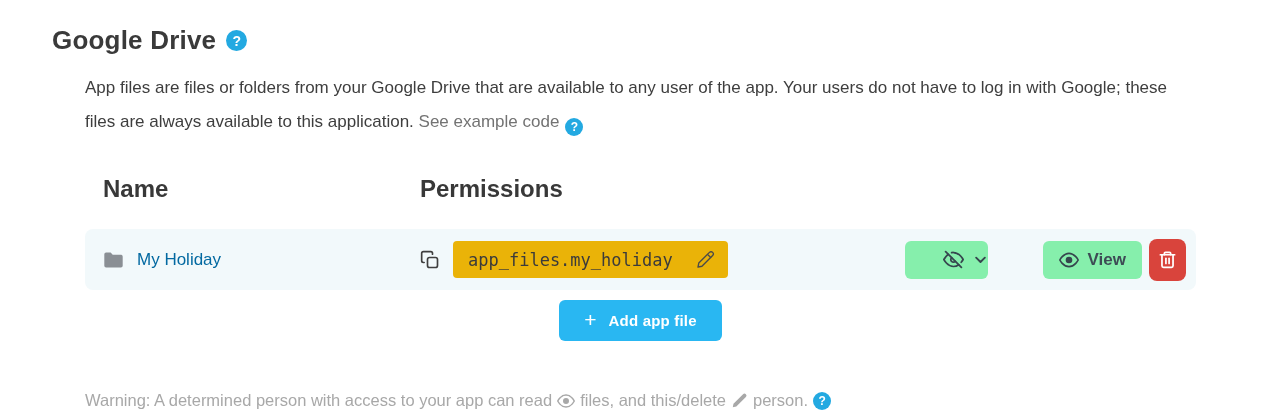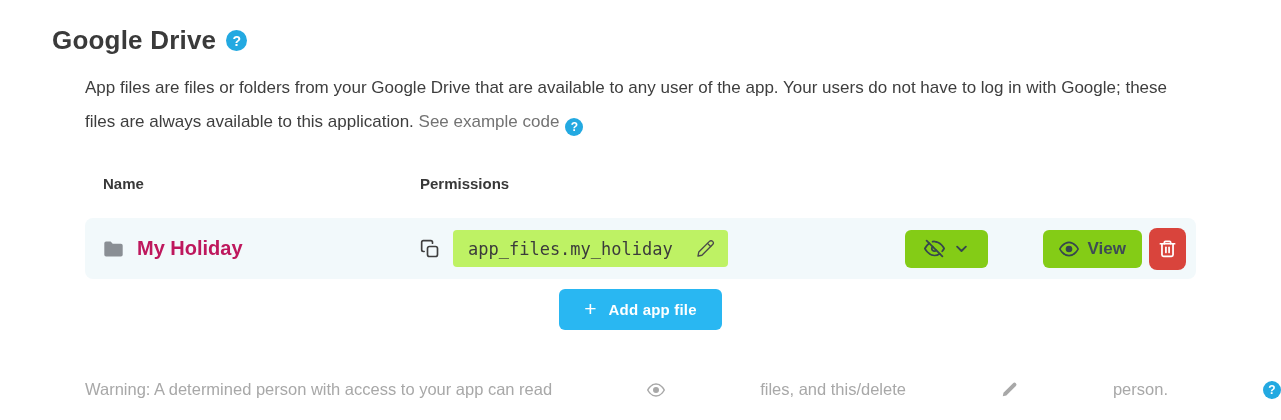--- a/index.html
+++ b/index.html
@@ -21,46 +21,46 @@
   
   .description {
     margin: 15px 0 0 85px; max-width: 1090px;
     font-size: 17px; line-height: 34px; color: #3e3e3e;
   }
   .link { color: #737373; text-decoration: none; cursor: pointer; }
   .inline-help { display: inline-flex; vertical-align: -4px; margin-left: 6px; }
 
   
   .table { margin: 36px 0 0 85px; width: 1111px; }
-  .header-row { display: flex; font-size: 15px; font-weight: 700; color: #383838; }
+  .header-row { display: flex; font-size: 24px; font-weight: 700; color: #383838; }
   .hcol-name { width: 335px; padding-left: 18px; }
   .hcol-ident { width: 465px; }
   .hcol-perms { flex: 1; }
 
   .data-row {
     margin-top: 26px; height: 61px; background: #f2f9fb; border-radius: 8px;
     display: flex; align-items: center;
   }
   .col-name { width: 335px; padding-left: 18px; display: flex; align-items: center; gap: 13px; }
-  .file-name { font-size: 20px; color: #be185d; font-weight: bold; }
+  .file-name { font-size: 17px; color: #0369a1; }
   .col-ident { width: 465px; display: flex; align-items: center; }
   .icon-btn { background: none; border: none; cursor: pointer; display: inline-flex; align-items: center; padding: 0; }
   .ident-pill {
-    margin-left: 13px; height: 37px; background: #bef264; border-radius: 4px;
+    margin-left: 13px; height: 37px; background: #eab308; border-radius: 4px;
     display: flex; align-items: center; gap: 23px; padding: 0 13px 0 15px;
   }
   .ident-text {
     font-family: "DejaVu Sans Mono", "Liberation Mono", monospace;
     font-size: 17px; color: #3b3b3b; white-space: nowrap;
   }
   .col-perms { flex: 1; display: flex; align-items: center; padding-right: 10px; }
 
   .gray-btn {
-    background: #84cc16; border: none; border-radius: 6px; height: 38px;
-    display: inline-flex; align-items: center; justify-content: center;
+    background: #86efac; border: none; border-radius: 6px; height: 38px;
+    display: inline-flex; align-items: center; justify-content: flex-end;
     cursor: pointer; color: #3a4a52;
   }
   .perm-dropdown { width: 83px; gap: 9px; margin-left: 20px; }
   .view-btn { padding: 0 16px; gap: 9px; margin-left: auto;
     font-size: 17px; font-weight: 700; color: #3d4b55; }
   .delete-btn {
     width: 37px; height: 42px; background: #d9443c; border: none; border-radius: 8px;
     display: inline-flex; align-items: center; justify-content: center;
     cursor: pointer; margin-left: 7px;
   }
@@ -71,21 +71,21 @@
     background: #29b7f2; color: #ffffff; border: none; border-radius: 6px;
     height: 41px; padding: 0 25px; display: inline-flex; align-items: center; gap: 12px;
     cursor: pointer;
   }
   .add-plus { font-size: 21px; font-weight: 400; line-height: 1; margin-top: -2px; }
   .add-label { font-size: 15px; font-weight: 700; letter-spacing: 0.2px; }
 
   
   .warning {
     margin: 50px 0 0 85px; color: #a8a8a8; font-size: 16.5px;
-    display: flex; align-items: center; gap: 5px; justify-content: space-between;
+    display: flex; align-items: center; gap: 5px;
   }
   .warning svg { flex: 0 0 auto; }
 
   svg { display: block; }
 </style>
 </head>
 <body>
 
 <div class="title-row">
   <span class="page-title">Google Drive</span>

